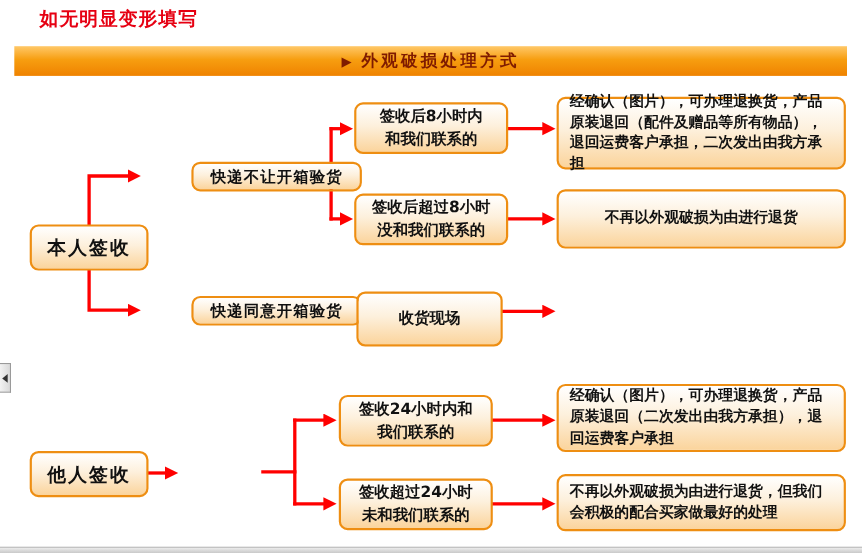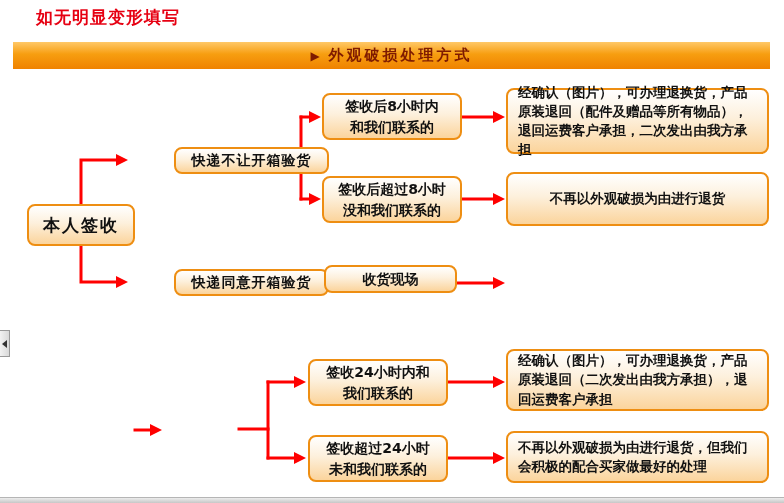--- a/index.html
+++ b/index.html
@@ -90,24 +90,25 @@
     </g>
   </svg>
 
   <div class="node root" style="left:27px;top:204px;width:108px;height:42px">本人签收</div>
   <div class="node branch" style="left:129px;top:147px;width:155px;height:27px">快递不让开箱验货</div>
   <div class="node branch" style="left:129px;top:269px;width:155px;height:27px">快递同意开箱验货</div>
   <div class="node case" style="left:322px;top:93px;width:140px;height:47px">签收后8小时内
 和我们联系的</div>
   <div class="node case" style="left:322px;top:176px;width:140px;height:47px">签收后超过8小时
 没和我们联系的</div>
-  <div class="node case" style="left:324px;top:265px;width:133px;height:28px">收货现场</div>
+  <div class="node case" style="left:324px;top:265px;width:133px;height:50px">收货现场</div>
   <div class="node result" style="left:506px;top:88px;width:263px;height:66px">经确认（图片），可办理退换货，产品原装退回（配件及赠品等所有物品），退回运费客户承担，二次发出由我方承担</div>
   <div class="node result center" style="left:506px;top:172px;width:263px;height:54px">不再以外观破损为由进行退货</div>
 
+  <div class="node root" style="left:27px;top:410px;width:108px;height:42px">他人签收</div>
   <div class="node case" style="left:308px;top:359px;width:140px;height:47px">签收24小时内和
 我们联系的</div>
   <div class="node case" style="left:308px;top:435px;width:140px;height:47px">签收超过24小时
 未和我们联系的</div>
   <div class="node result" style="left:506px;top:349px;width:263px;height:62px">经确认（图片），可办理退换货，产品原装退回（二次发出由我方承担），退回运费客户承担</div>
   <div class="node result" style="left:506px;top:431px;width:263px;height:52px">不再以外观破损为由进行退货，但我们会积极的配合买家做最好的处理</div>
 
   <div class="scroll-frag">
     <div class="tri-left"></div>
   </div>

